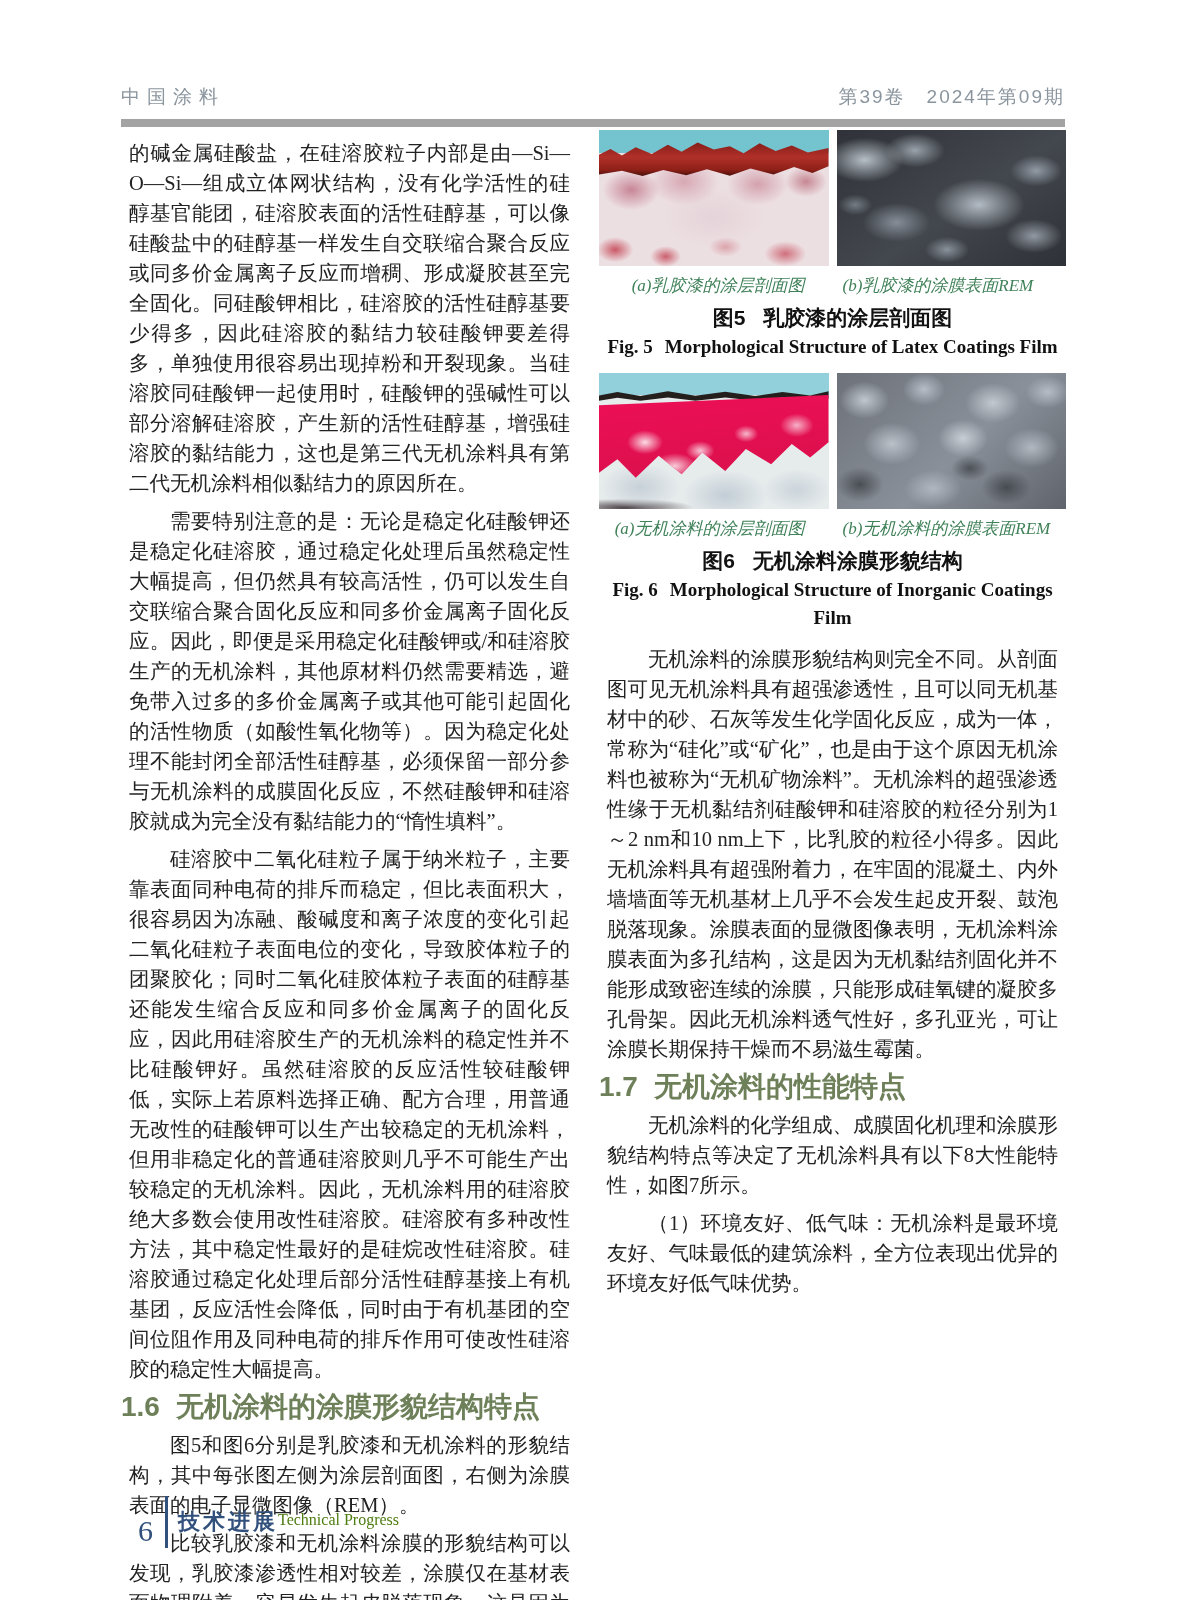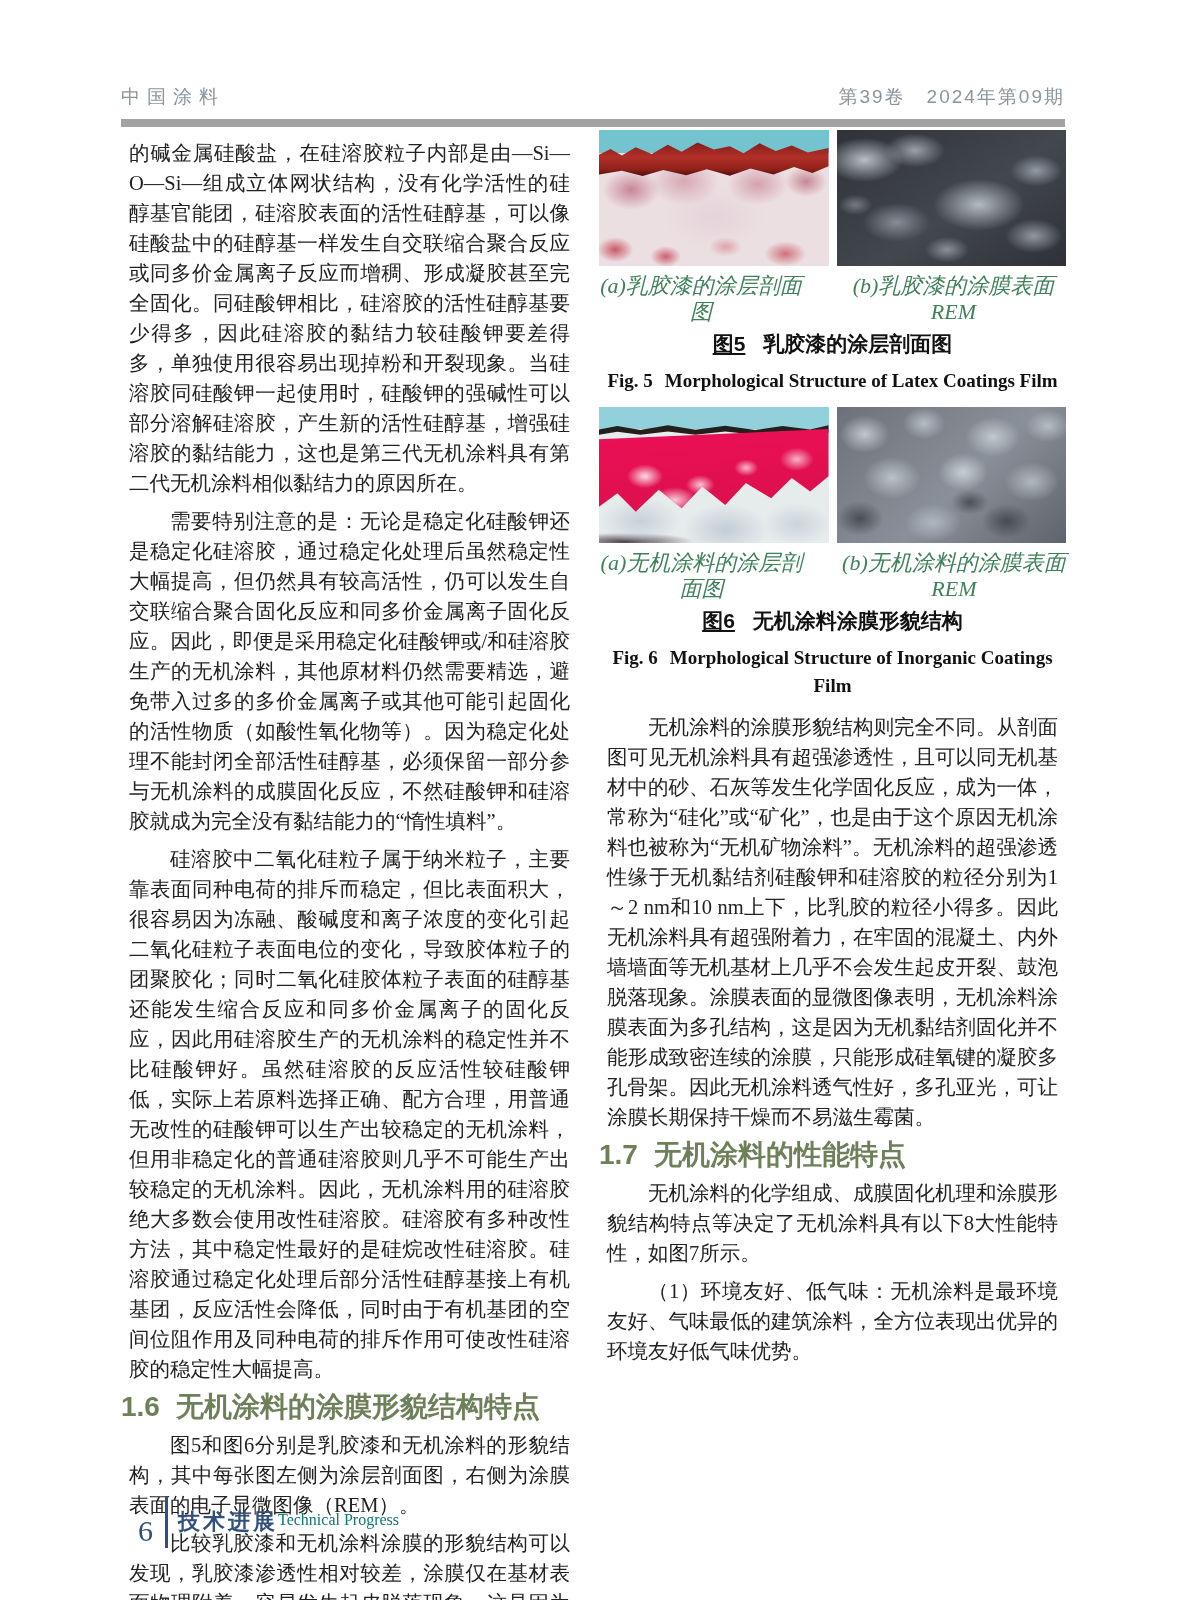--- a/index.html
+++ b/index.html
@@ -30,33 +30,33 @@
     font-weight:bold;font-size:28px;color:#6e8059;
     margin:3px 0 3px;line-height:30px;text-align:left;
   }
   .sec-heading .sec-num{margin-right:16px;}
   
   .figure{margin-bottom:12px;}
   .fig-images{display:flex;gap:8px;height:136px;margin-bottom:7px;}
   .microimg{position:relative;flex:1;overflow:hidden;}
   .fig-caption{
     display:flex;justify-content:center;gap:38px;
-    font-style:italic;font-size:22px;color:#3f8158;
+    font-style:italic;font-size:17px;color:#3f8158;
     line-height:26px;margin:0 0 4px;text-align:center;
   }
   .fig-title-cn{
     font-family:"Liberation Sans","DejaVu Sans",sans-serif;
     font-weight:bold;font-size:21px;color:#111;
     text-align:center;line-height:30px;margin:0;
   }
-  .fig-title-cn .fig-num{margin-right:18px;text-decoration:underline;}
+  .fig-title-cn .fig-num{margin-right:18px;}
   .fig-title-en{
     font-family:"Liberation Serif","DejaVu Serif",serif;
     font-weight:bold;font-size:19px;color:#111;
-    text-align:center;line-height:28px;margin:8px;
+    text-align:center;line-height:28px;margin:0;
   }
   .fig-title-en .fig-num{margin-right:12px;}
   
   .img-5a{
     background:
       radial-gradient(ellipse 42px 30px at 14% 44%, rgba(185,96,120,.70), transparent 68%),
       radial-gradient(ellipse 50px 34px at 37% 38%, rgba(198,122,142,.55), transparent 70%),
       radial-gradient(ellipse 44px 30px at 69% 40%, rgba(188,100,122,.50), transparent 70%),
       radial-gradient(ellipse 30px 22px at 90% 38%, rgba(168,62,82,.55), transparent 70%),
       radial-gradient(ellipse 26px 18px at 7% 88%, rgba(196,64,80,.85), transparent 70%),
@@ -134,21 +134,21 @@
     font-size:30px;color:#31507c;margin-right:12px;align-self:flex-end;
   }
   .footer-bar{width:3px;height:52px;background:#31507c;margin-right:10px;}
   .footer-sec{display:flex;flex-direction:row;justify-content:center;}
   .footer-sec-cn{
     font-family:"Liberation Sans","DejaVu Sans",sans-serif;
     font-weight:bold;font-size:22px;color:#31507c;letter-spacing:3px;line-height:26px;
   }
   .footer-sec-en{
     font-family:"Liberation Serif","DejaVu Serif",serif;
-    font-size:16px;color:#0f766e;line-height:22px;
+    font-size:16px;color:#4d7c0f;line-height:22px;
   }
 </style>
 </head>
 <body>
 
 <div id="page">
 
   <div class="pg-header">
     <span class="journal-name">中国涂料</span>
     <span class="issue-info">第39卷　2024年第09期</span>

